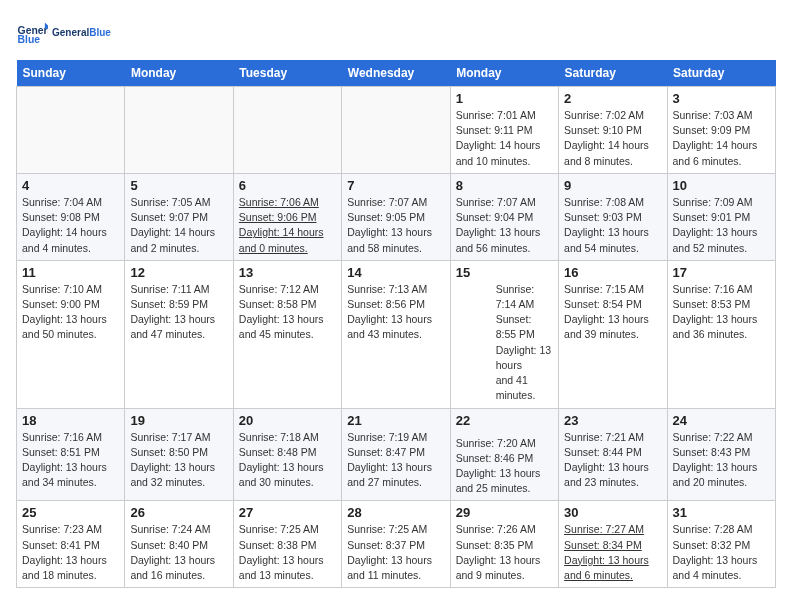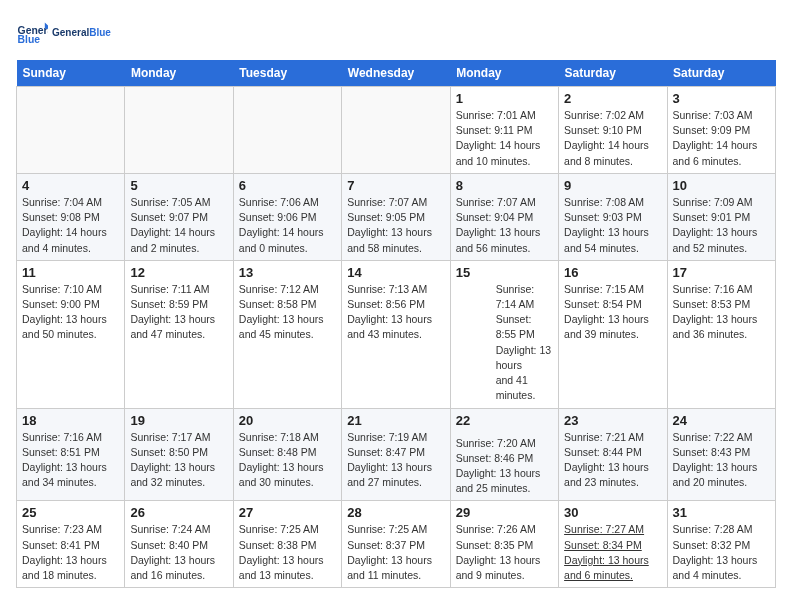--- a/index.html
+++ b/index.html
@@ -150,21 +150,21 @@
         </td>
         <td>
           <span class="day-number">5</span>
           <div class="day-info" style="white-space: pre-line;">Sunrise: 7:05 AM
 Sunset: 9:07 PM
 Daylight: 14 hours
 and 2 minutes.</div>
         </td>
         <td>
           <span class="day-number">6</span>
-          <div class="day-info" style="white-space: pre-line;">Sunrise: 7:06 AM
+          <div class="day-info" style="white-space: pre-line; text-decoration: underline;">Sunrise: 7:06 AM
 Sunset: 9:06 PM
 Daylight: 14 hours
 and 0 minutes.</div>
         </td>
         <td>
           <span class="day-number">7</span>
           <div class="day-info" style="white-space: pre-line;">Sunrise: 7:07 AM
 Sunset: 9:05 PM
 Daylight: 13 hours
 and 58 minutes.</div>

